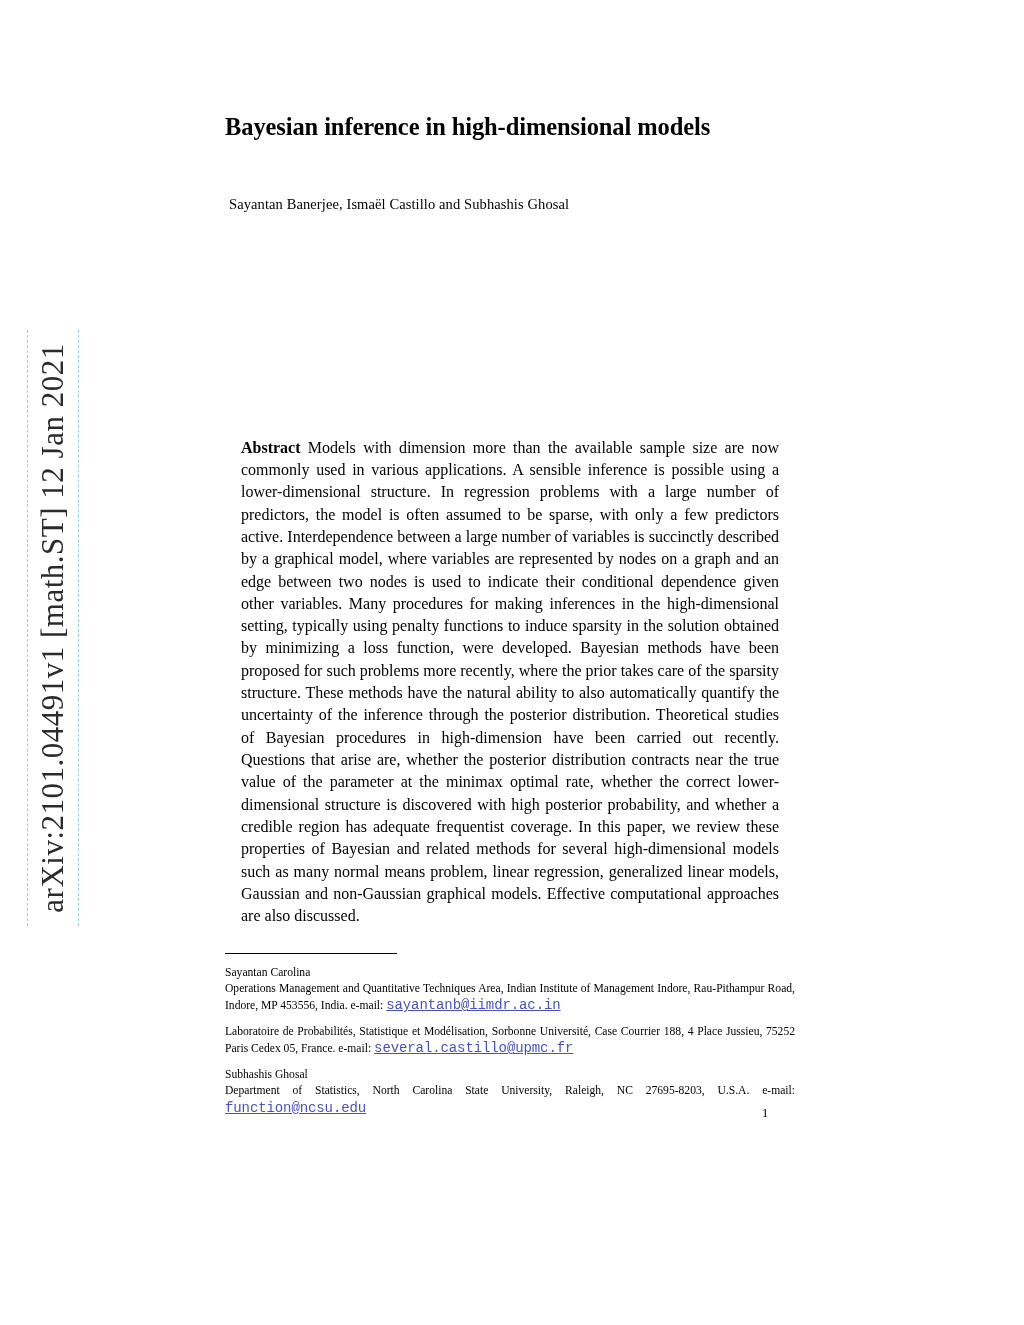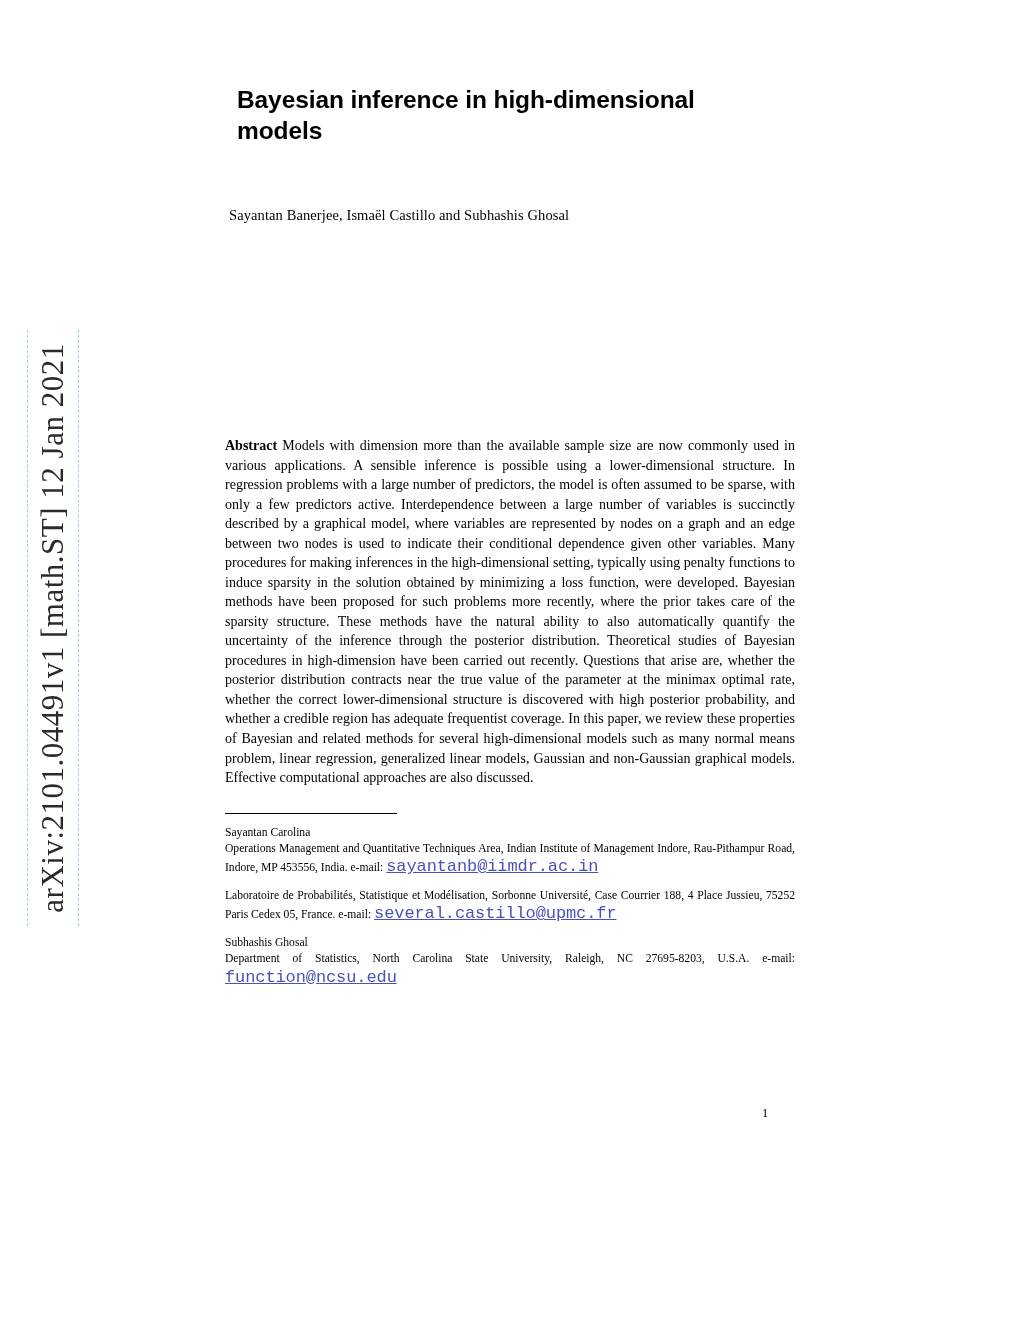--- a/index.html
+++ b/index.html
@@ -57,41 +57,41 @@
   }
 
   .content {
     position: absolute;
     left: 225px;
     top: 0;
     width: 570px;
   }
 
   .title {
-    font-family: Liberation Sans, sans-serif;
+    font-family: Liberation Serif, serif;
     font-weight: bold;
     font-size: 24.5px;
     line-height: 1.25;
-    margin: 12px;
-    padding-top: 73px;
+    margin: 0;
+    padding-top: 112px;
     letter-spacing: -0.1px;
   }
 
   .authors {
     font-family: "Liberation Serif", serif;
     font-size: 14.5px;
     margin: 4px;
     padding-top: 49px;
     letter-spacing: 0.1px;
   }
 
   .abstract {
-    margin: 0;
+    margin: 16px;
     padding-top: 208px;
-    font-size: 14px;
+    font-size: 16px;
     line-height: 1.395;
     text-align: justify;
     text-justify: inter-word;
     hyphens: auto;
   }
   .abstract .abstract-label {
     font-weight: bold;
   }
 
   .rule {
@@ -112,21 +112,21 @@
   }
   .footnote-name {
     display: block;
     margin-bottom: 1px;
   }
   .footnote-affil {
     display: block;
   }
   .email {
     font-family: "Liberation Mono", monospace;
-    font-size: 17px;
+    font-size: 14px;
     color: #4a52b8;
     letter-spacing: -0.1px;
   }
 
   .page-number {
     position: absolute;
     left: 762px;
     top: 1106px;
     font-size: 12.5px;
     font-family: "Liberation Serif", serif;

